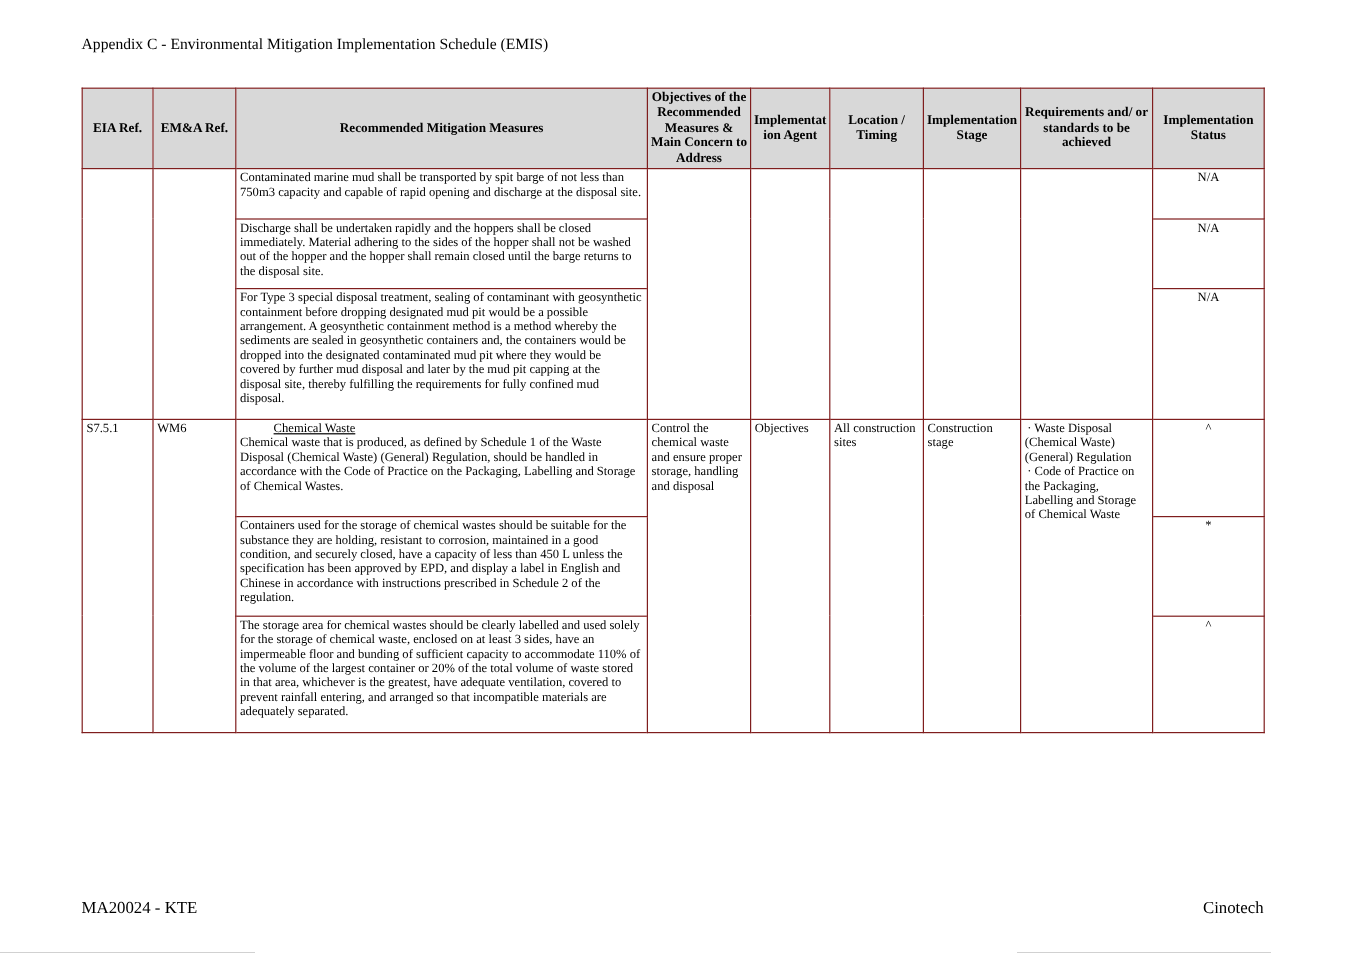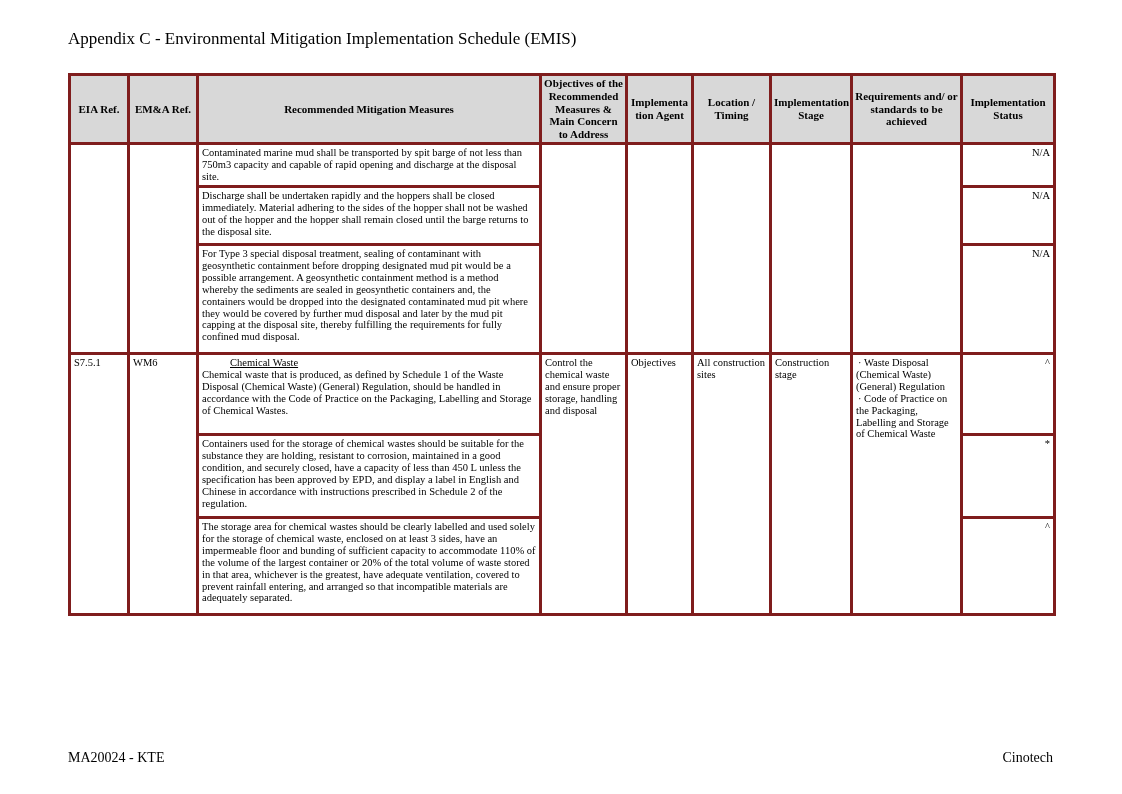--- a/index.html
+++ b/index.html
@@ -7,49 +7,49 @@
     position:relative;
     width:1122px;height:794px;
     background:#ffffff;
     font-family:"Liberation Serif","DejaVu Serif",serif;
     color:#000;
     overflow:hidden;
     margin:0 auto;
   }
   .doc-title{
     position:absolute;left:68px;top:29px;
-    font-size:17px;
+    font-size:13px;
     text-align:center;
   }
   table.emis{
     position:absolute;left:68px;top:73px;
     width:986px;
     border-collapse:collapse;
     table-layout:fixed;
   }
   table.emis th, table.emis td{
-    border:3px solid #7f1d1d;
+    border:1px solid #7f1d1d;
     vertical-align:top;
     font-size:10.5px;
     line-height:1.14;
     padding:2px 3px;
     overflow:hidden;
   }
   table.emis th{
     background:#d8d8d8;
     font-weight:bold;
     font-size:11px;
     line-height:1.16;
     text-align:center;
     vertical-align:middle;
     padding:1px 2px;
   }
   th.brk{overflow-wrap:anywhere;margin-top:12px;}
   td.center{text-align:left;}
-  td.status{text-align:right;}
+  td.status{text-align:center;}
   .underline{text-decoration:underline;padding-left:28px;}
   .req-item{text-indent:2px;}
   .footer{
     position:absolute;left:68px;top:750px;width:985px;height:14px;
     font-size:14px;
   }
   .f-left{position:absolute;left:0;top:0;}
   .f-center{position:absolute;left:0;right:0;top:0;text-align:center;}
   .f-right{position:absolute;right:0;top:0;}
 </style>

